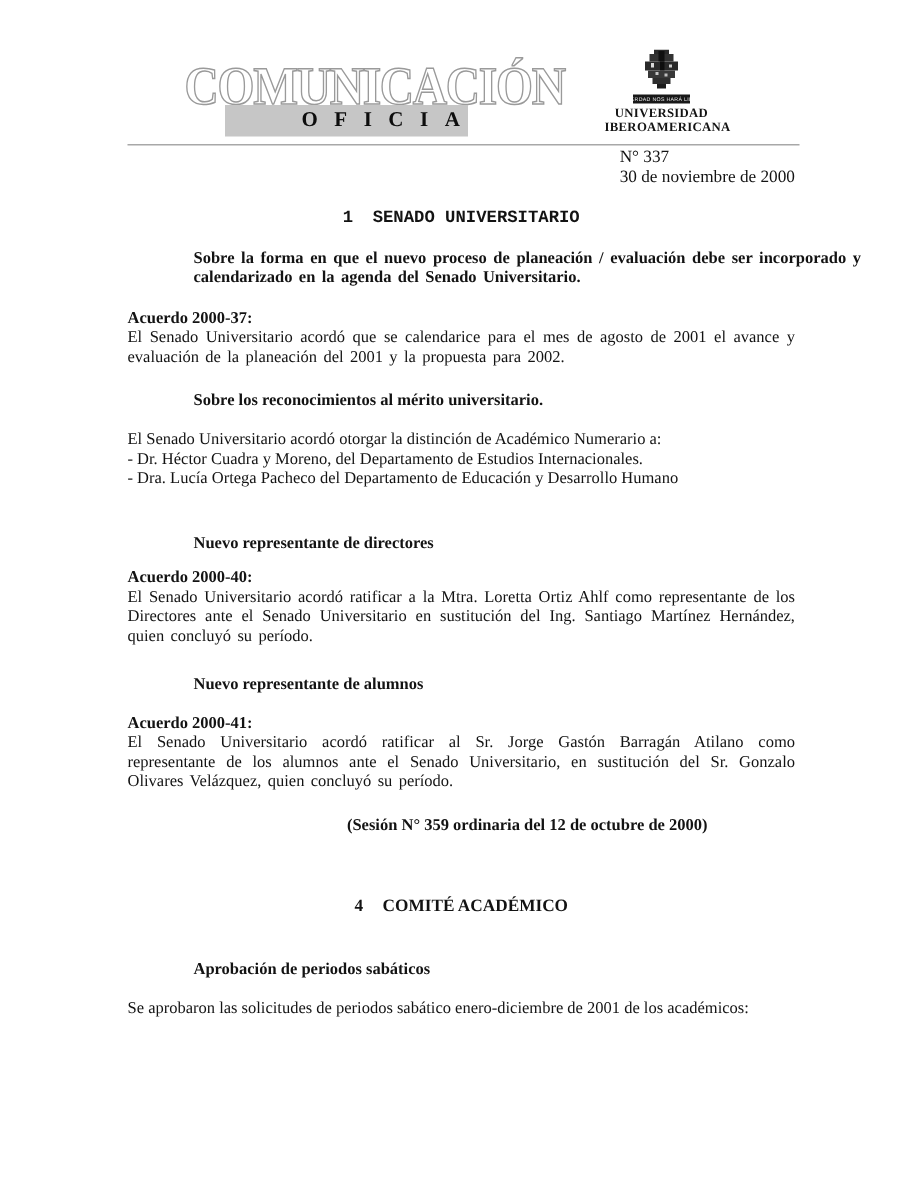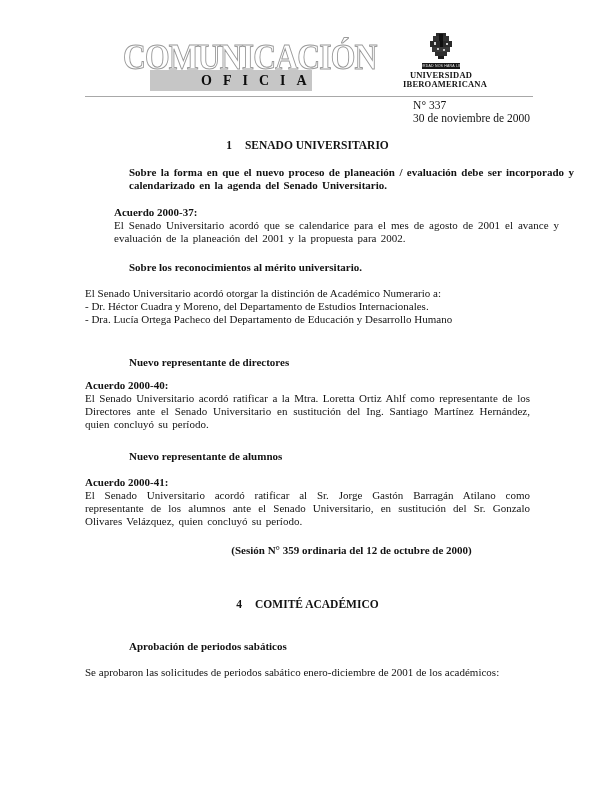--- a/index.html
+++ b/index.html
@@ -88,27 +88,27 @@
     </div>
 
     <div class="head-rule"></div>
 
     <div class="issue">
       <div>N° 337</div>
       <div>30 de noviembre de 2000</div>
     </div>
   </div>
 
-  <div class="blk sec-head" style="top:139px;">
+  <div class="blk sec-head" style="top:139px;font-family:Liberation Mono, monospace;">
     <span class="sec-num">1</span><span>SENADO UNIVERSITARIO</span>
   </div>
 
   <div class="blk bold justify" style="top:166px;">Sobre la forma en que el nuevo proceso de planeación / evaluación debe ser incorporado y calendarizado en la agenda del Senado Universitario.</div>
 
-  <div class="blk" style="top:206px;margin-left:29px;">
+  <div class="blk" style="top:206px;">
     <div class="label">Acuerdo 2000-37:</div>
     <div class="justify">El Senado Universitario acordó que se calendarice para el mes de agosto de 2001 el avance y evaluación de la planeación del 2001 y la propuesta para 2002.</div>
   </div>
 
   <div class="blk bold nowrap" style="top:261px;">Sobre los reconocimientos al mérito universitario.</div>
 
   <div class="blk" style="top:287px;">
     <div class="nowrap">El Senado Universitario acordó otorgar la distinción de Académico Numerario a:</div>
     <div class="nowrap">- Dr. Héctor Cuadra y Moreno, del Departamento de Estudios Internacionales.</div>
     <div class="nowrap">- Dra. Lucía Ortega Pacheco del Departamento de Educación y Desarrollo Humano</div>

